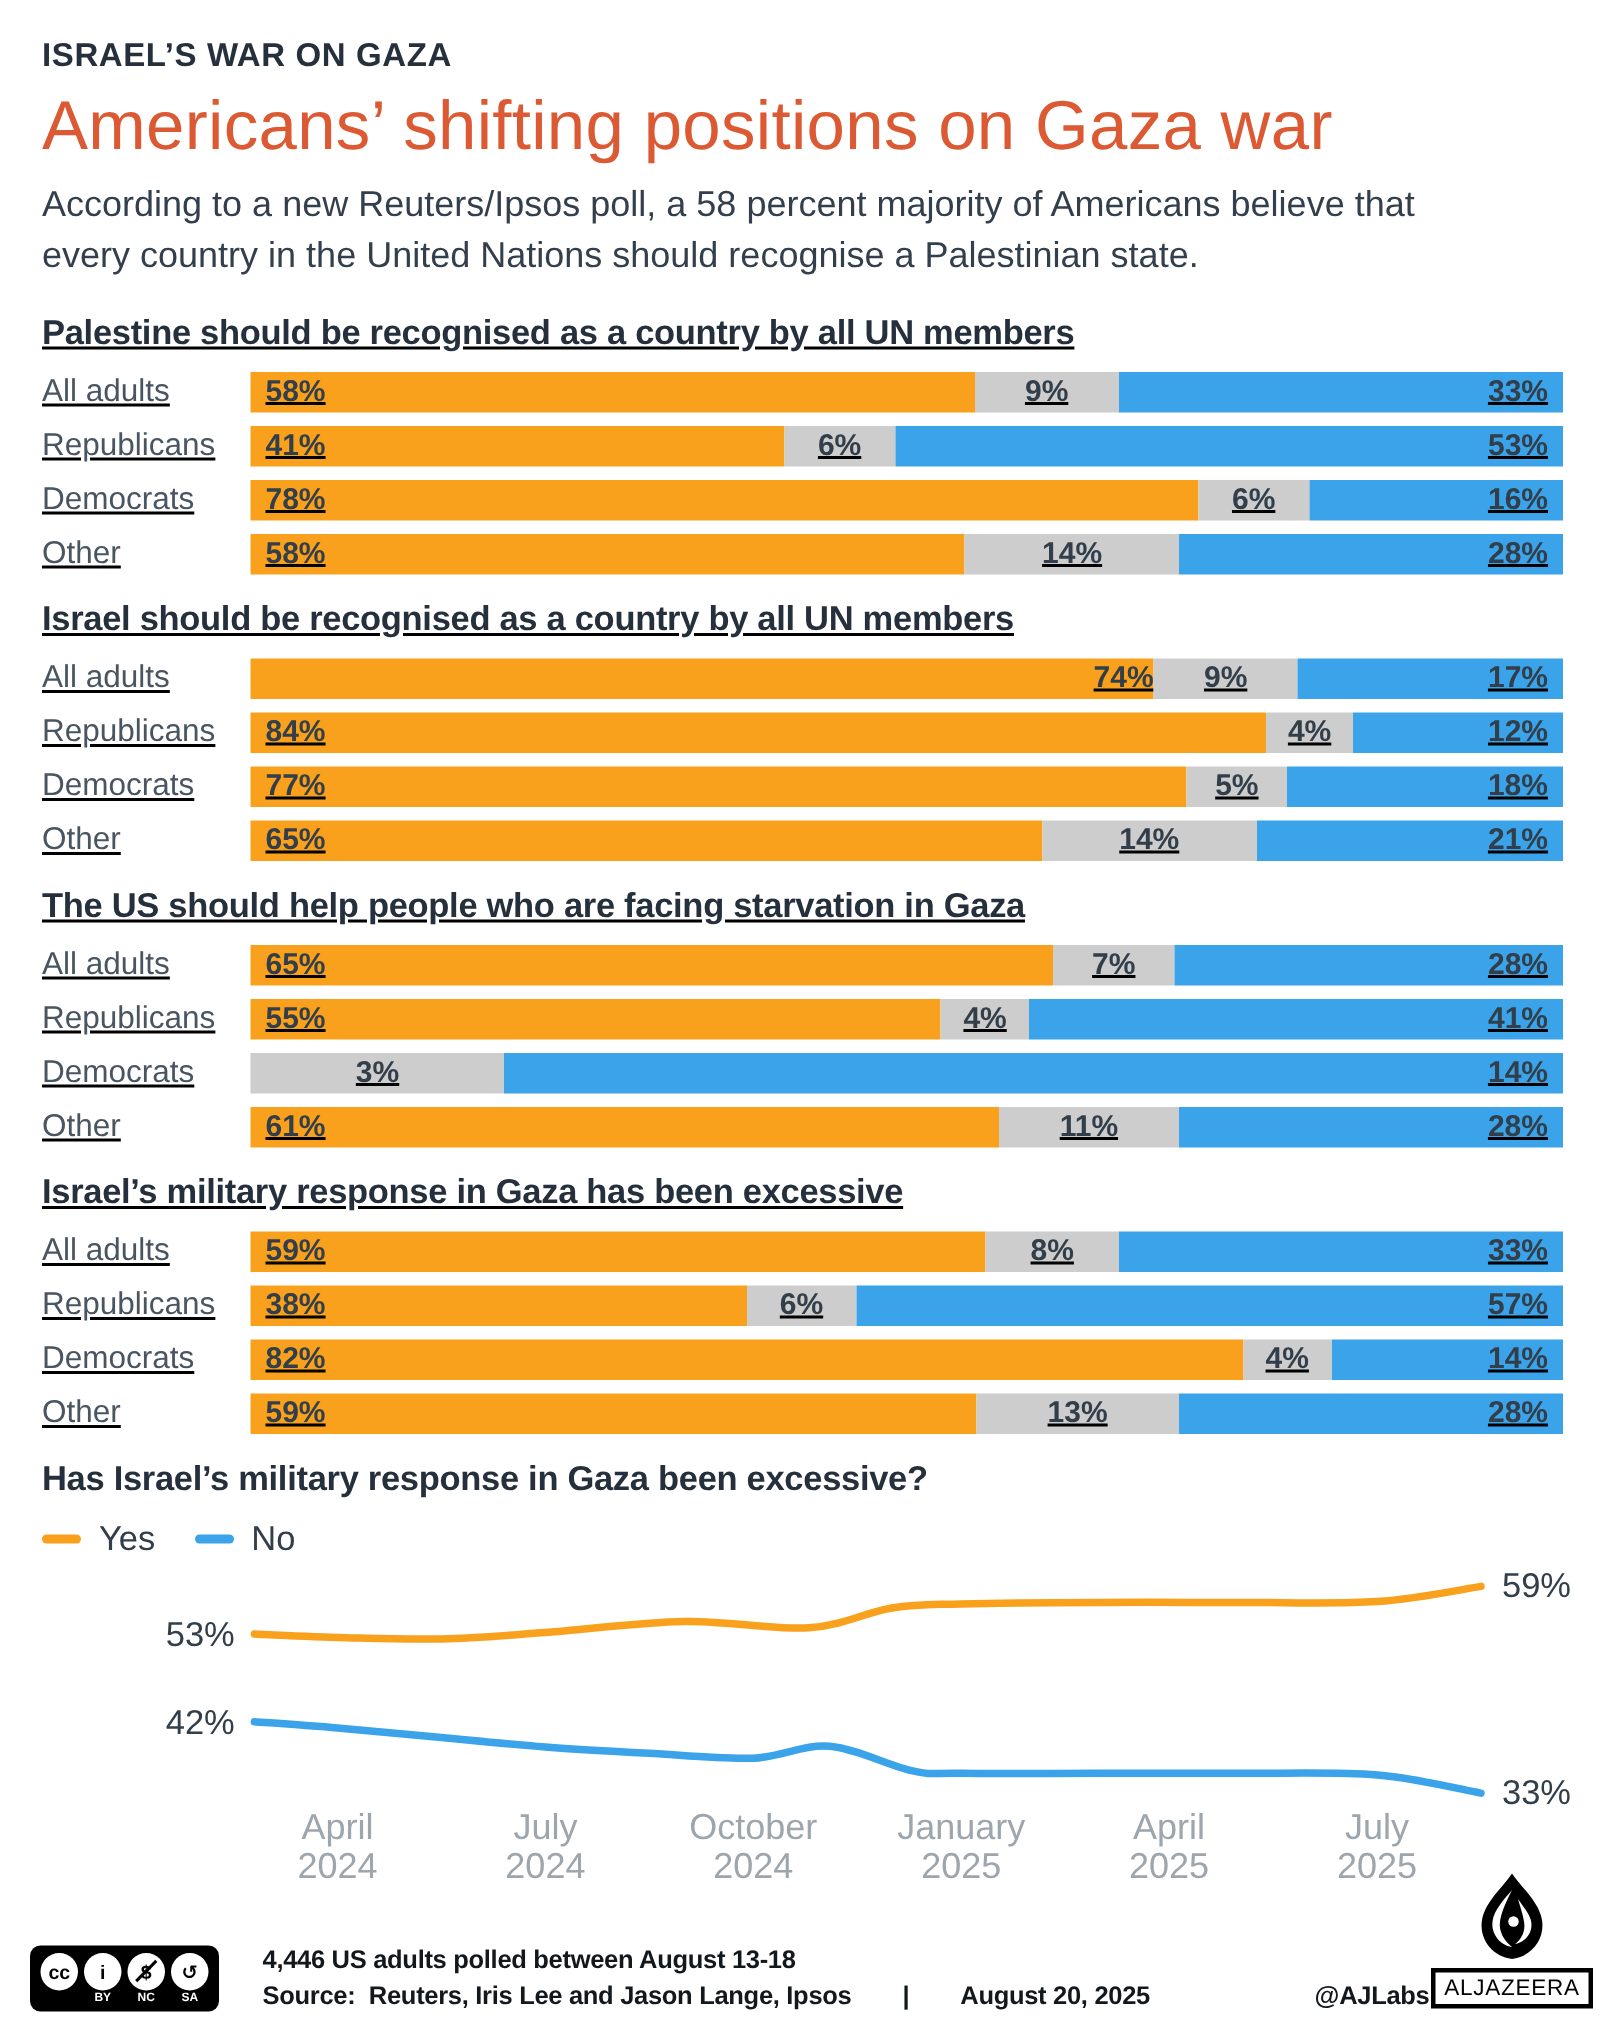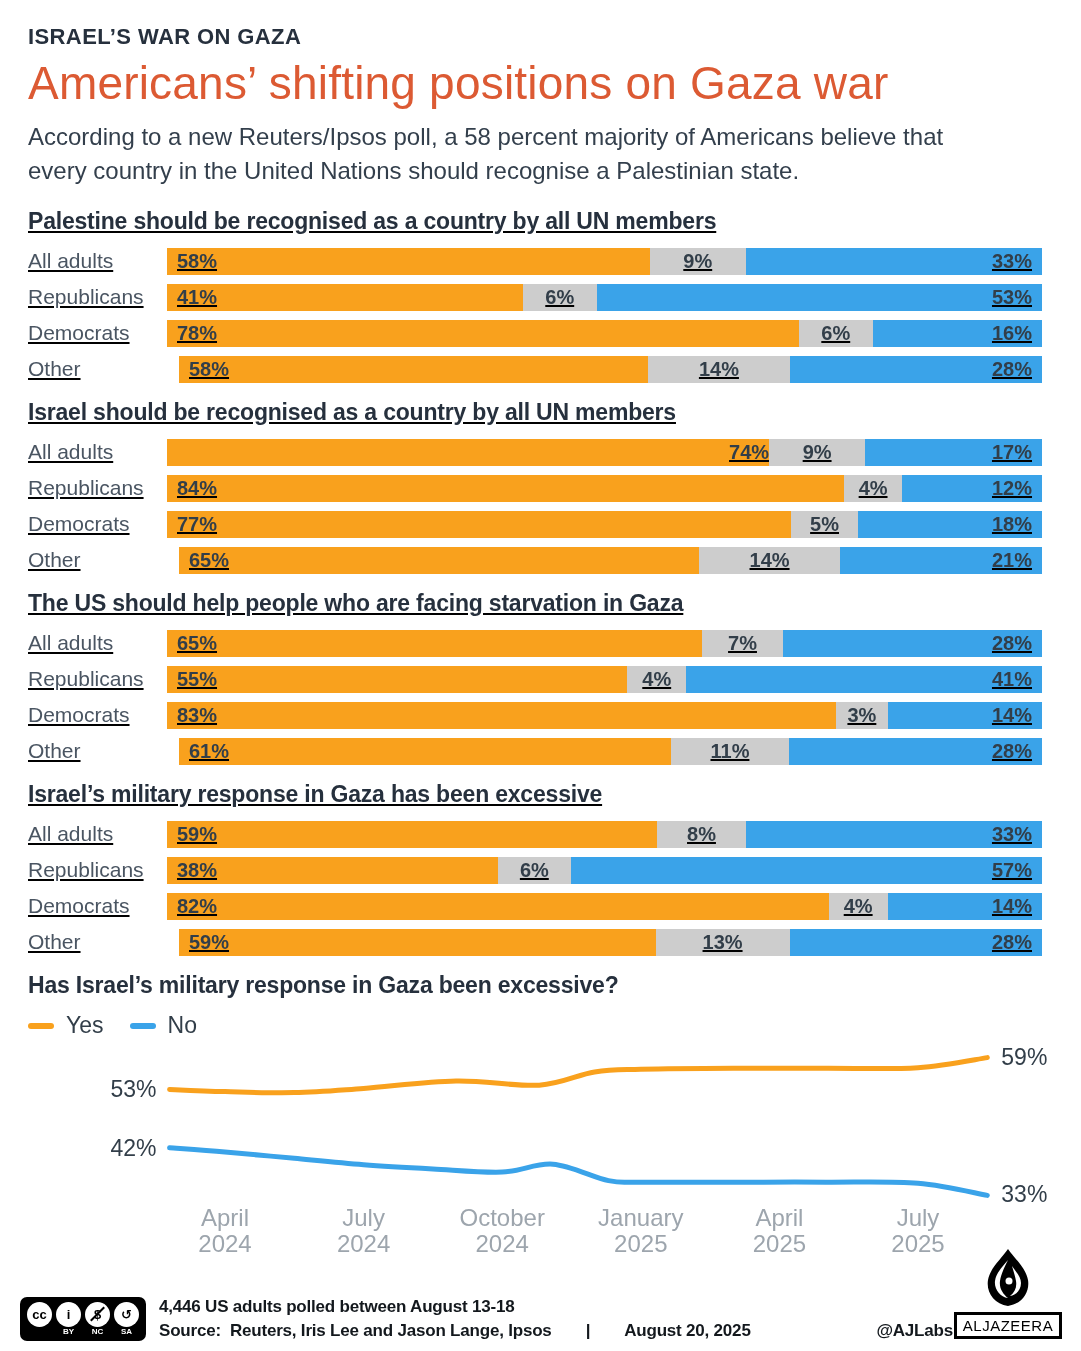--- a/index.html
+++ b/index.html
@@ -16,21 +16,21 @@
   .legend .lg-item { display:flex; align-items:center; gap:11px; margin-right:22px; }
   .sw { width:22px; height:22px; display:inline-block; }
   .sw-agree { background:var(--agree); }
   .sw-dk { background:var(--dk); }
   .sw-dis { background:var(--dis); }
   .lg-label { font-size:21px; color:#3E4A57; }
 
   .bar-section { margin-bottom:16px;text-decoration:underline; }
   .sec-title { font-size:23px; font-weight:bold; color:#26303D; margin-bottom:13px; letter-spacing:-0.2px; }
   .row { display:flex; align-items:center; margin-bottom:9px; }
-  .row:last-child { margin-bottom:0;gap:12px; }
+  .row:last-child { margin-bottom:0; }
   .row-label { width:139px; flex:0 0 139px; font-size:21px; color:#4A5562; }
   .bar { display:flex; height:27px; width:875px; }
   .seg { position:relative; display:flex; align-items:center; min-width:0; }
   .seg-agree { background:var(--agree); justify-content:flex-start; }
   .seg-dk { background:var(--dk); justify-content:center; }
   .seg-dis { background:var(--dis); justify-content:flex-end; }
   .val { font-size:20px; font-weight:bold; color:#323E49; white-space:nowrap; }
   .val-left { padding-left:10px; }
   .val-right { padding-right:10px; }
 
@@ -38,21 +38,21 @@
   .line-legend { display:flex; align-items:center; gap:12px; margin:10px 0 0 0; height:28px; }
   .dash { width:26px; height:6px; border-radius:3px; display:inline-block; }
   .dash-yes { background:var(--agree); }
   .dash-no { background:var(--dis); }
   .ll-label { font-size:23px; color:#323E49; margin-right:14px; }
   #line-chart { display:block; width:1014px; height:222px; overflow:visible; }
   #line-chart text { font-family:"Liberation Sans","DejaVu Sans",sans-serif; }
   .pt-label { font-size:23px; fill:#323E49; font-weight:500; }
   .tick { font-size:24px; fill:#9DA5AD; }
 
-  .footer { position:absolute; left:20px; right:128px; bottom:10px; display:flex; align-items:flex-end; gap:13px; }
+  .footer { position:absolute; left:20px; right:128px; bottom:10px; display:flex; align-items:flex-end; gap:29px; }
   .cc-badge { background:#000; border-radius:7px; padding:5px 7px 4px 7px; display:flex; gap:4px; flex:0 0 auto; }
   .cc-col { display:flex; flex-direction:column; align-items:center; }
   .cc-circle { width:25px; height:25px; background:#fff; border-radius:50%; color:#000; font-weight:bold;
                font-size:13px; display:flex; align-items:center; justify-content:center; position:relative; }
   .cc-strike::after { content:""; position:absolute; left:3px; top:11px; width:19px; height:2px; background:#000; transform:rotate(-45deg); }
   .cc-sub { color:#fff; font-size:8px; font-weight:bold; height:10px; line-height:10px; }
   .foot-text { flex:1; }
   .foot-line1 { font-size:17px; font-weight:bold; color:#13181D; margin-bottom:4px; letter-spacing:-0.2px; }
   .foot-line2 { display:flex; align-items:baseline; font-size:17px; font-weight:bold; color:#13181D; letter-spacing:-0.2px; }
   .foot-line2 .src-label { margin-right:9px; }
@@ -219,23 +219,20 @@
               <span class="val val-center">4%</span>
             </div>
             <div class="seg seg-dis" style="flex-grow: 41;">
               <span class="val val-right">41%</span>
             </div>
           </div>
         </div>
         <div class="row">
           <div class="row-label">Democrats</div>
           <div class="bar">
-            <div class="seg seg-agree" style="flex-grow: 83;">
-              <span class="val val-left">83%</span>
-            </div>
             <div class="seg seg-dk" style="flex-grow: 3;">
               <span class="val val-center">3%</span>
             </div>
             <div class="seg seg-dis" style="flex-grow: 14;">
               <span class="val val-right">14%</span>
             </div>
           </div>
         </div>
         <div class="row">
           <div class="row-label">Other</div>

